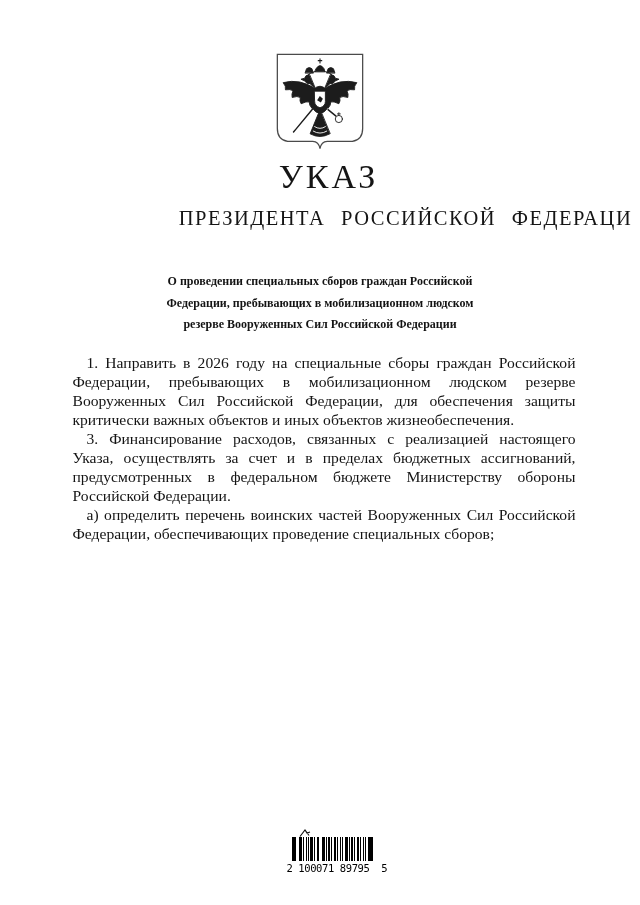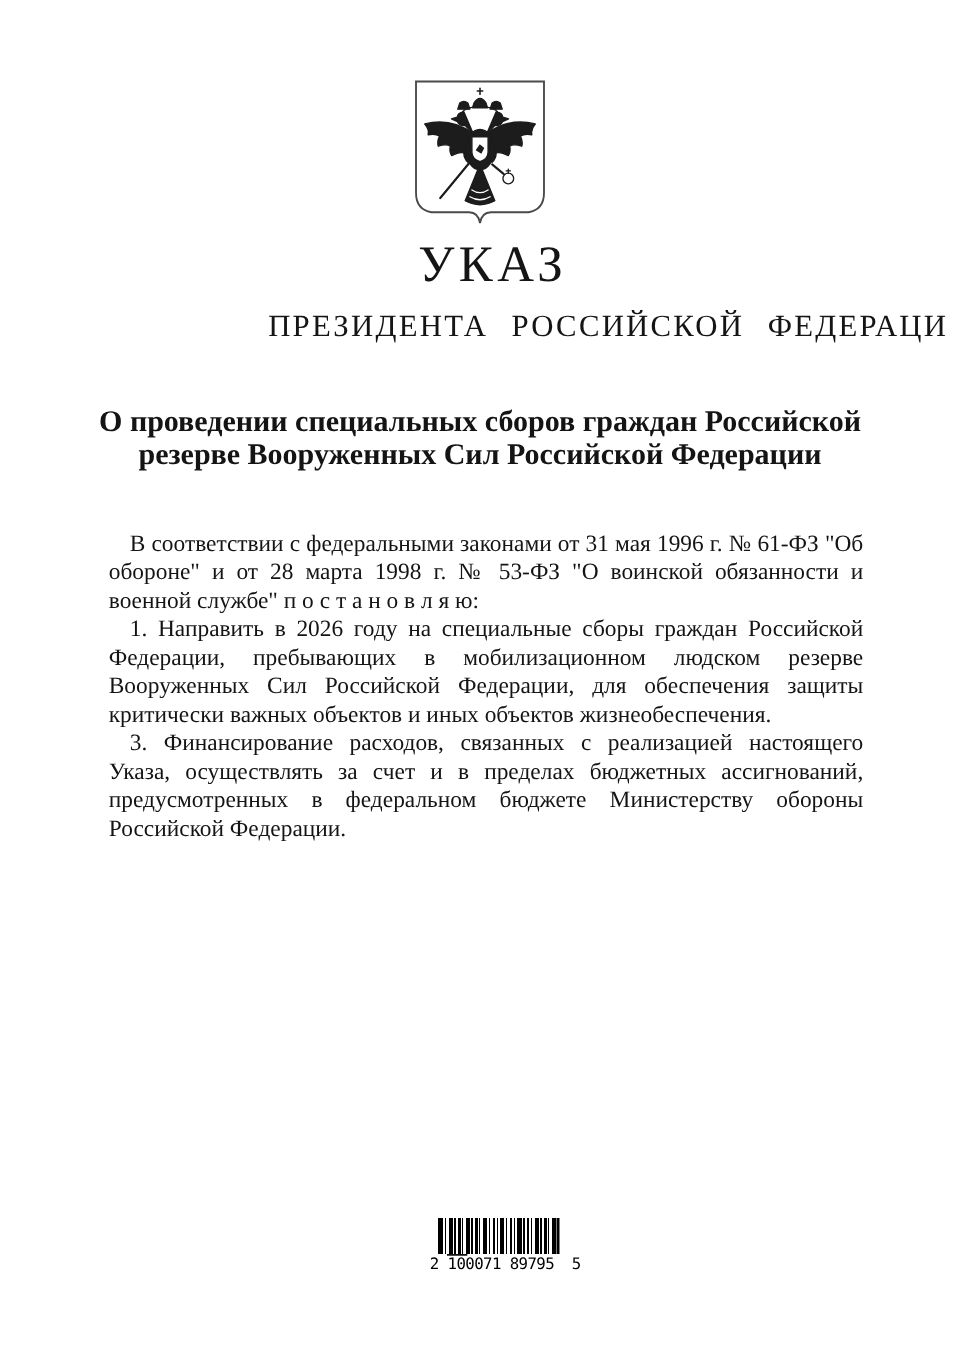--- a/index.html
+++ b/index.html
@@ -27,39 +27,39 @@
     text-align:right;
     font-size:20.5px;line-height:1.2;
     letter-spacing:1.5px;word-spacing:9px;
     color:#151515;
   }
   .decree-subject{
     position:absolute;top:271px;left:50%;transform:translateX(-50%);
     width:540px;
     text-align:center;
     font-weight:bold;
-    font-size:20px;line-height:21.5px;
+    font-size:12px;line-height:21.5px;
     color:#141414;
     font-family:Liberation Serif, serif;
   }
   .decree-body{
     position:absolute;top:353px;left:64px;width:503px;
     font-size:15.6px;line-height:19px;
     text-align:justify;
     color:#141414;
   }
   .decree-body p{
     margin:0;
     text-indent:14px;
   }
   .print-mark{
     position:absolute;top:825px;left:288px;width:16px;height:11px;
   }
   .barcode{
-    position:absolute;top:812px;left:278px;width:92px;text-align:right;
+    position:absolute;top:837px;left:278px;width:92px;text-align:right;
   }
   .barcode-bars{
     margin:0 auto;
     width:77px;height:24px;
     background:repeating-linear-gradient(90deg,
       #000 0px,#000 1.5px,
       #fff 1.5px,#fff 2.5px,
       #000 2.5px,#000 3.2px,
       #fff 3.2px,#fff 5px,
       #000 5px,#000 7.8px,
@@ -117,27 +117,28 @@
         <path d="M71,69.5 v-3 M69.4,67.8 h3.2"></path>
       </g>
     </svg>
   </div>
 
   <div class="decree-title">УКАЗ</div>
   <div class="decree-issuer">ПРЕЗИДЕНТА РОССИЙСКОЙ ФЕДЕРАЦИИ</div>
 
   <div class="decree-subject">
     <div>О проведении специальных сборов граждан Российской</div>
+    <div>Федерации, пребывающих в мобилизационном людском</div>
     <div>резерве Вооруженных Сил Российской Федерации</div>
   </div>
 
   <div class="decree-body">
-    <p>В соответствии с федеральными законами от 31 мая 1996 г. № 61-ФЗ "Об обороне" и от 28 марта 1998 г. № 53-ФЗ "О воинской обязанности и военной службе" п о с т а н о в л я ю:</p>
     <p>1. Направить в 2026 году на специальные сборы граждан Российской Федерации, пребывающих в мобилизационном людском резерве Вооруженных Сил Российской Федерации, для обеспечения защиты критически важных объектов и иных объектов жизнеобеспечения.</p>
     <p>3. Финансирование расходов, связанных с реализацией настоящего Указа, осуществлять за счет и в пределах бюджетных ассигнований, предусмотренных в федеральном бюджете Министерству обороны Российской Федерации.</p>
+    <p>а) определить перечень воинских частей Вооруженных Сил Российской Федерации, обеспечивающих проведение специальных сборов;</p>
   </div>
 
   <div class="print-mark">
     <svg width="16" height="11" viewBox="0 0 16 11" xmlns="http://www.w3.org/2000/svg">
       <path d="M3,8.5 L8,2 L12,7.5 M8,2 L10,5 L13,4" stroke="#111111" fill="none" stroke-width="1.1"></path>
       <path d="M1,9.6 H14.5" stroke="#111111" stroke-width="1.1"></path>
     </svg>
   </div>
 
   <div class="barcode">

